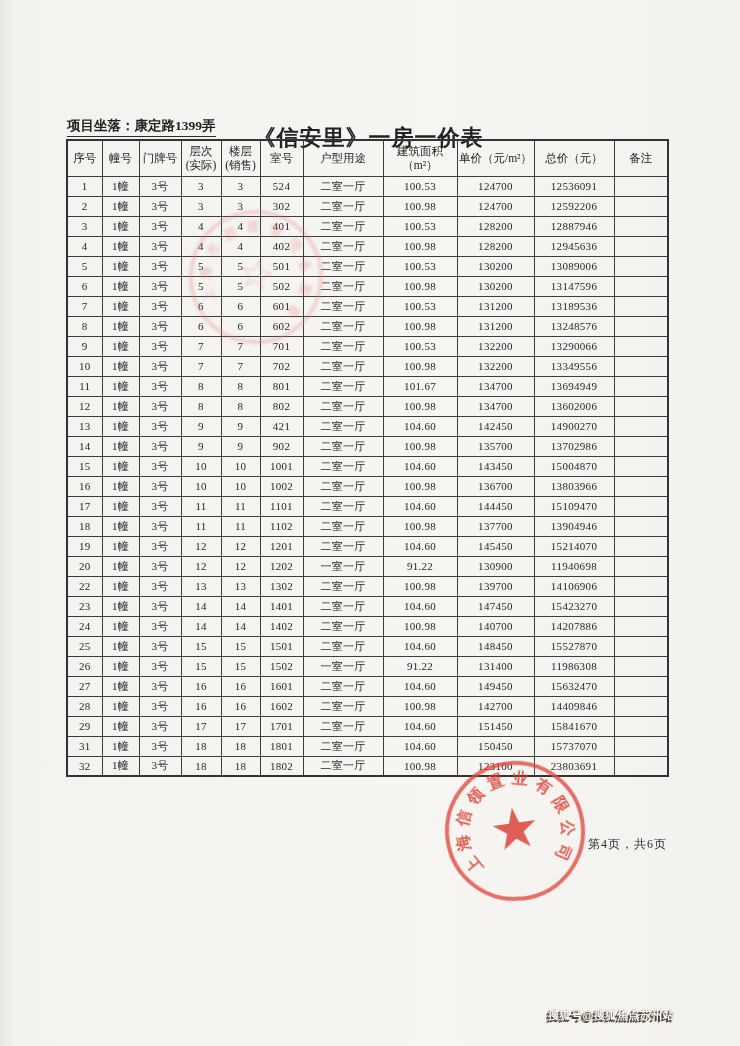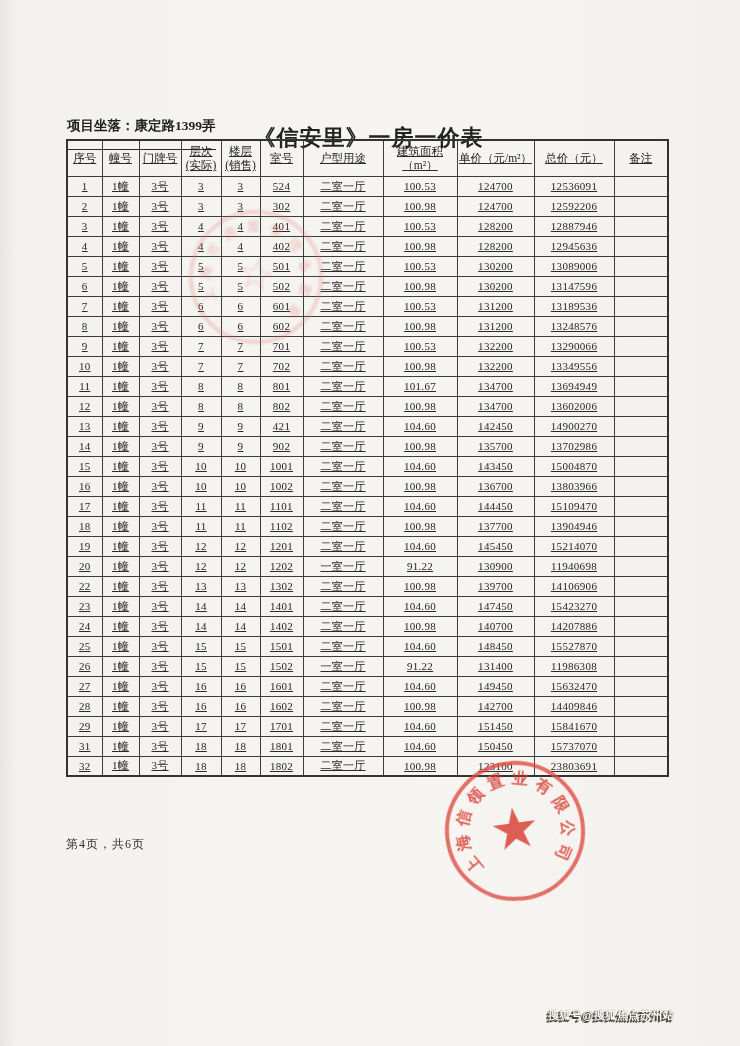--- a/index.html
+++ b/index.html
@@ -18,21 +18,21 @@
     position: absolute; top: 92px; left: 68px; width: 601px;
     text-align: center;
     font-size: 22px; font-weight: bold; letter-spacing: 1px;
     color: #222;
     margin-top: 31px;
   }
   .project-location {
     position: absolute; top: 117px; left: 67px;
     font-size: 13.5px; font-weight: bold; color: #1f1f1f;
     border-bottom: 1.5px solid #2a2a2a;
-    padding-bottom: 14px;
+    padding-bottom: 1px;
   }
   table.price-table {
     position: absolute; left: 66px; top: 139px; width: 601px;
     border-collapse: collapse; table-layout: fixed;
     background: transparent;
   }
   table.price-table th, table.price-table td {
     border: 1px solid #3d3d3d;
     text-align: center; vertical-align: middle;
     overflow: hidden;
@@ -42,24 +42,24 @@
     font-size: 11.5px; font-weight: normal;
     white-space: pre-line; line-height: 1.25;
     color: #1e1e1e;
   }
   table.price-table td {
     height: 20px;
     font-size: 11px;
     color: #262626;
     letter-spacing: 0.3px;
   }
-  table.price-table { border: 2px solid #333; text-decoration: underline; }
+  table.price-table { border: 2px solid #333; }
   .page-footer {
     position: absolute; top: 836px; left: 66px; width: 601px;
-    text-align: left; font-size: 12px; color: #2c2c2c;
+    text-align: right; font-size: 12px; color: #2c2c2c;
     letter-spacing: 1px;
   }
   
   .stamp {
     position: absolute; border-radius: 50%;
     pointer-events: none;
   }
   .stamp .stamp-char {
     position: absolute; left: 50%; top: 50%;
     font-weight: bold;

